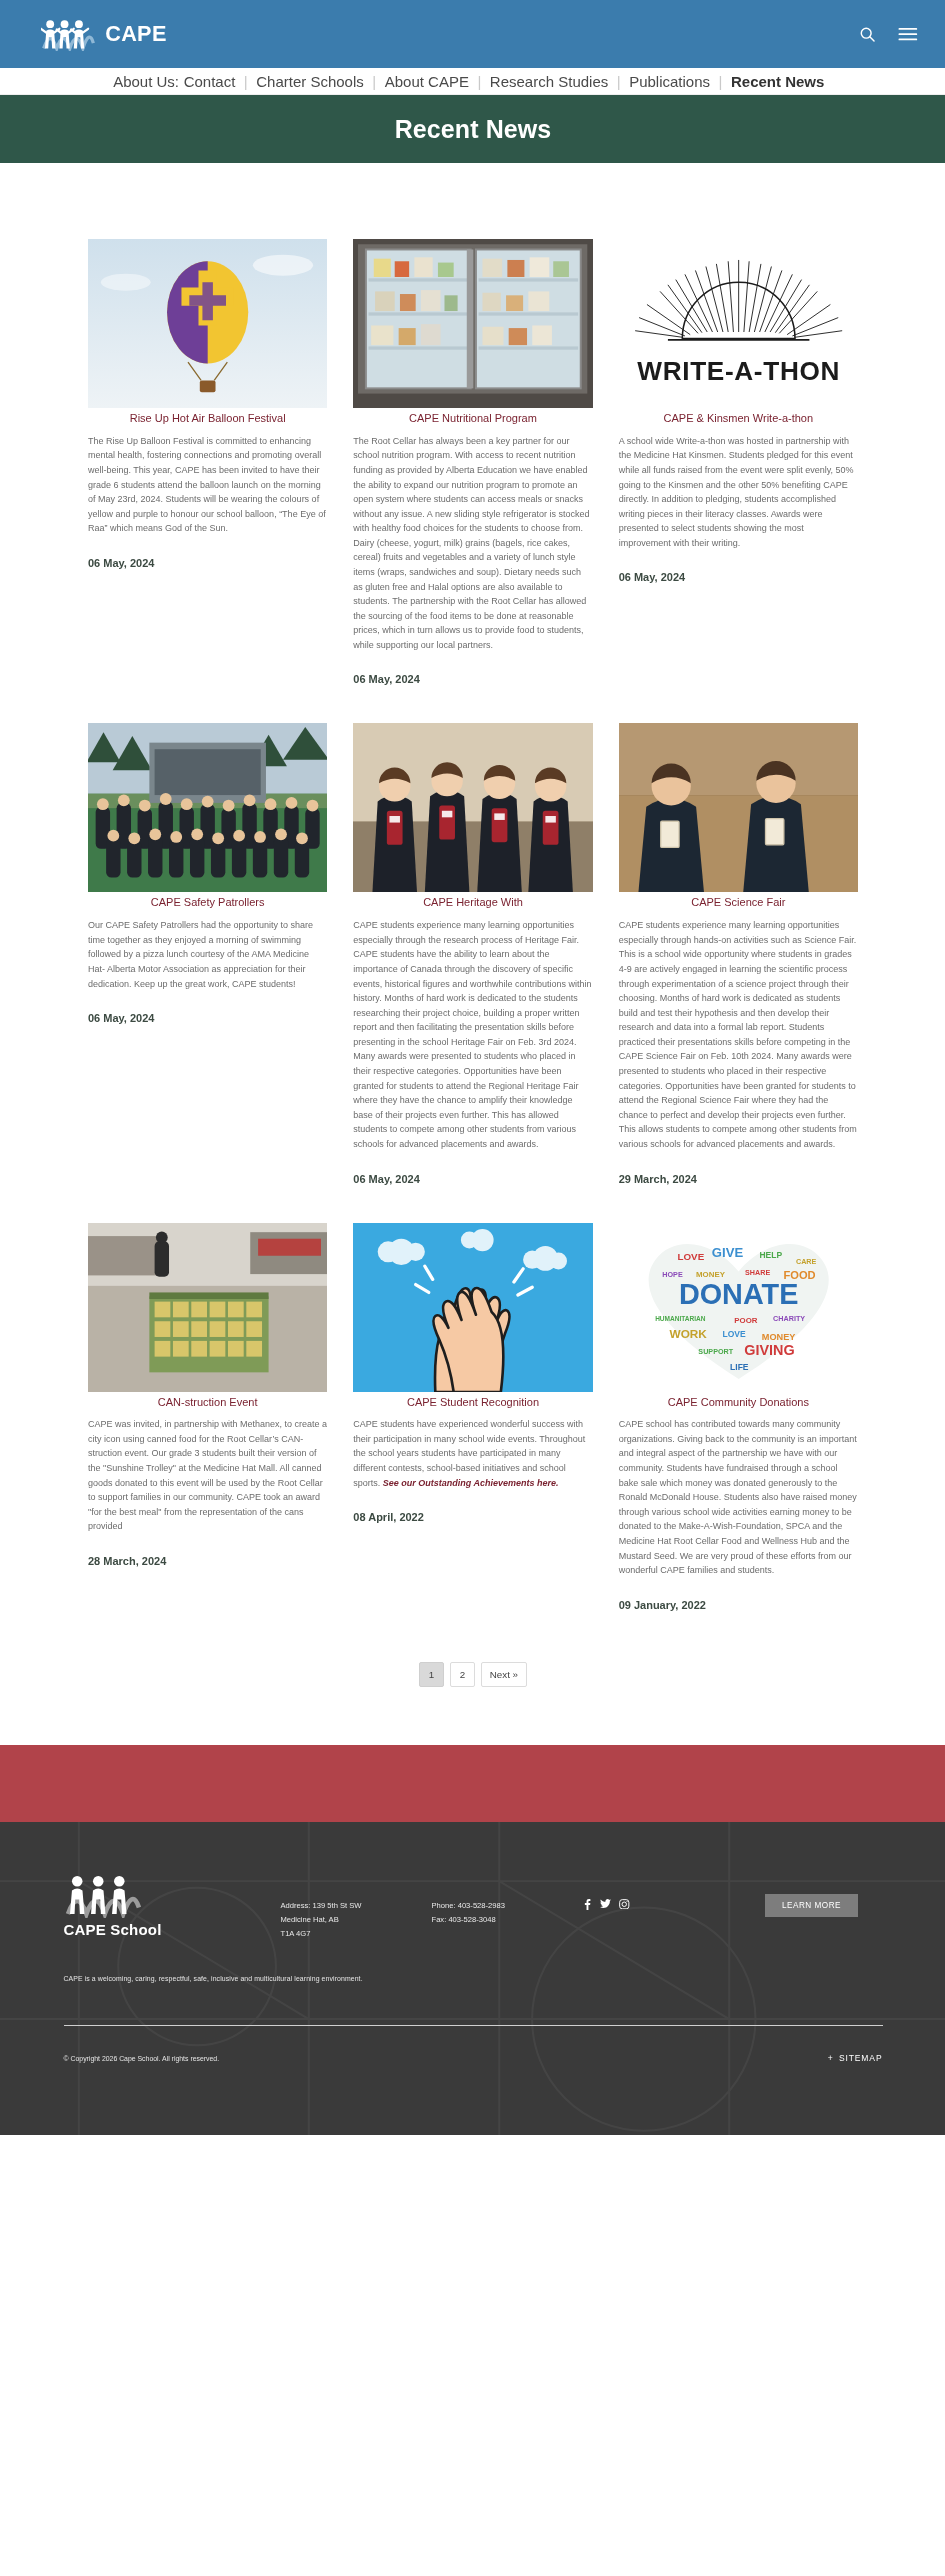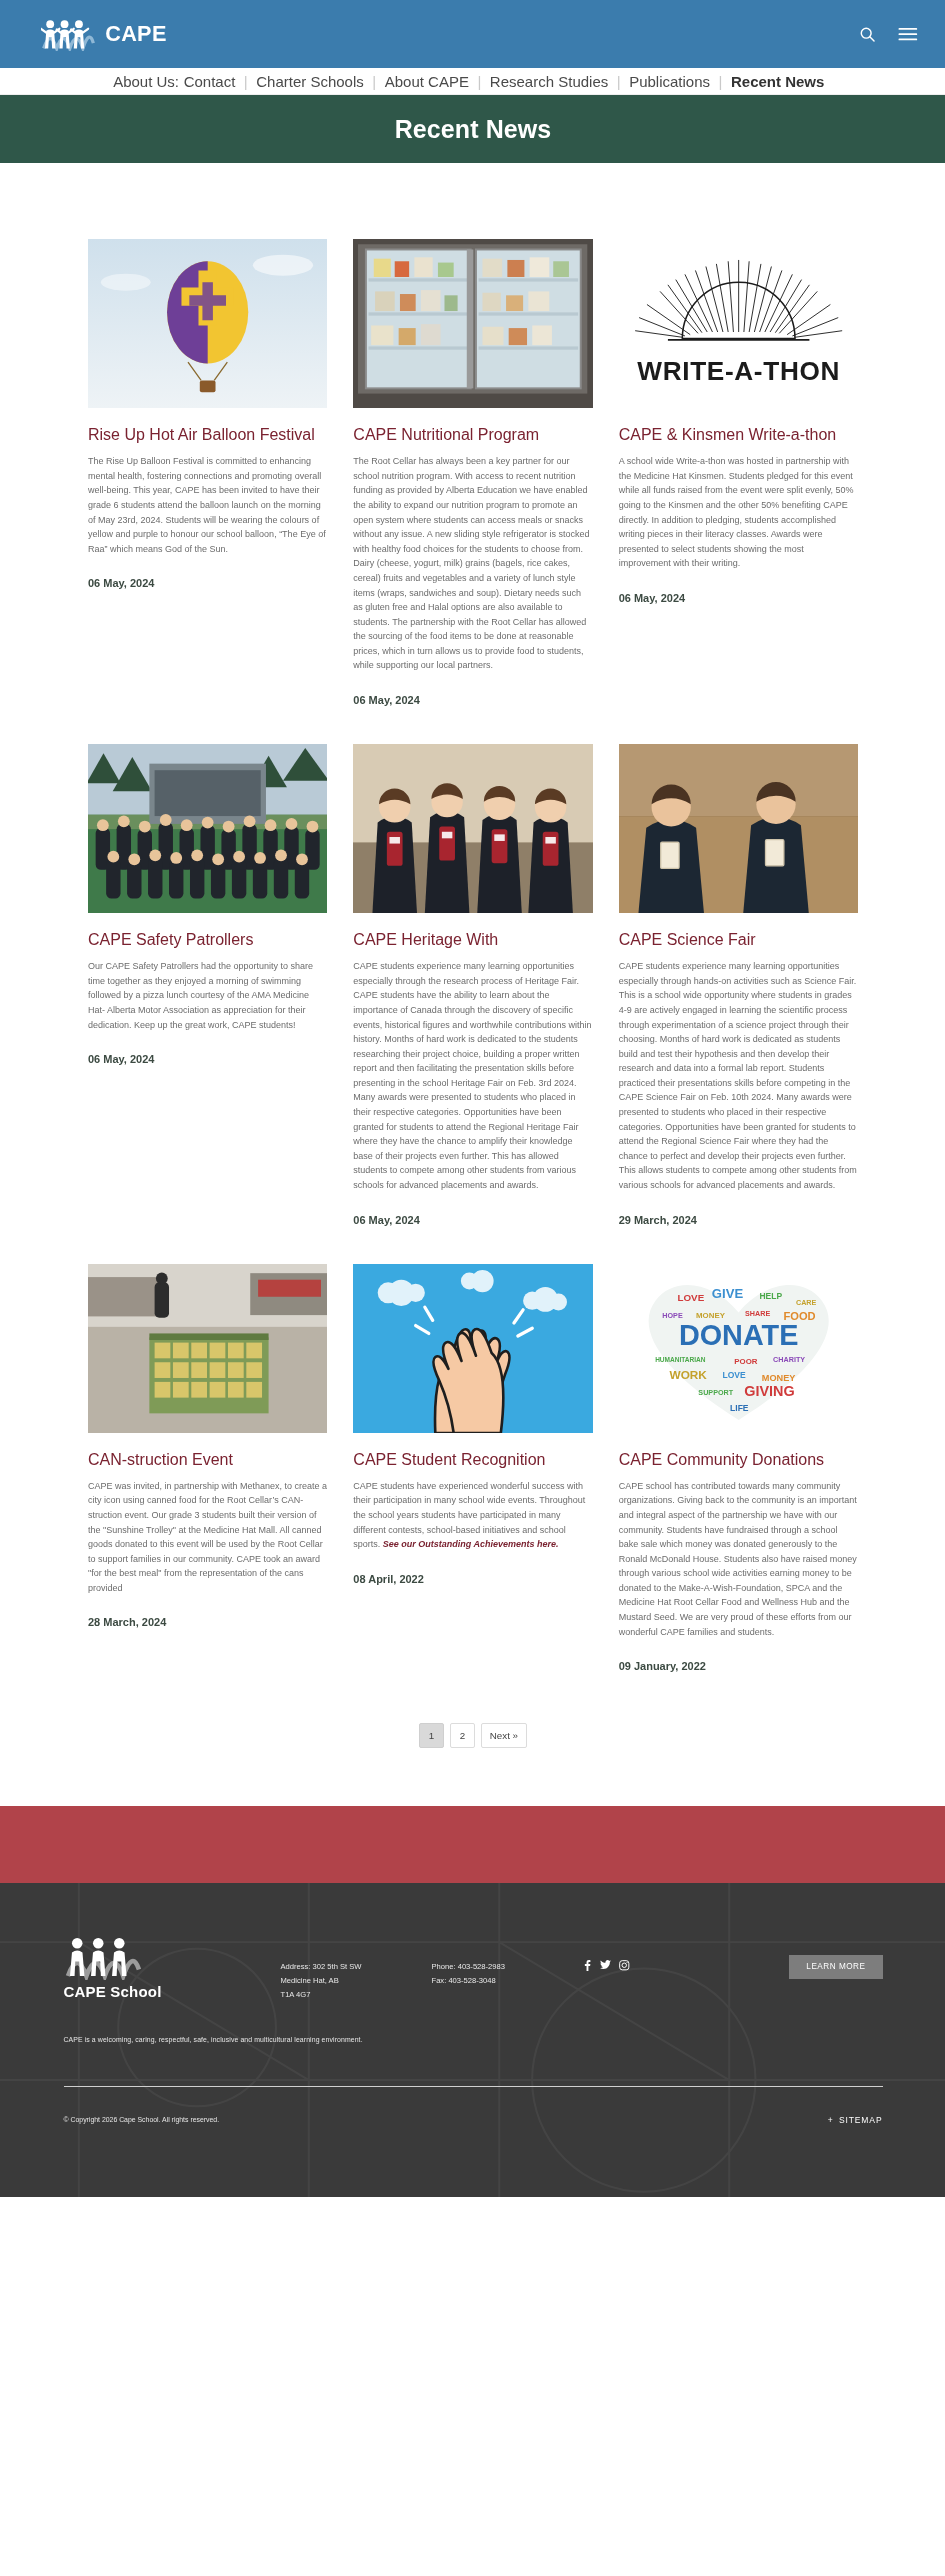--- a/index.html
+++ b/index.html
@@ -82,26 +82,27 @@
     width: 100%;
     height: 169px;
     overflow: hidden;
     display: block;
     background: #e6e6e6;
     cursor: pointer;
   }
   .card-thumb svg { display: block; width: 100%; height: 100%; }
   .card-title {
     display: block;
-    margin-top: 17px;
-    font-size: 16px;
+    margin-top: 3px;
+    font-size: 11px;
     color: #7a2230;
     text-decoration: none;
     cursor: pointer;
     line-height: 1.3;
+    text-align: center;
   }
   .card-body {
     margin-top: 8.5px;
     font-size: 9px;
     line-height: 1.62;
     color: #6c6c6c;
     text-align: left;
   }
   .card-link {
     color: #7a2230;
@@ -180,21 +181,21 @@
   .footer-addr-col { width: 151px; padding-top: 38px; }
   .footer-phone-col { width: 151px; padding-top: 38px; }
   .footer-line {
     color: #e9e9e9;
     font-size: 7.6px;
     line-height: 1.85;
     white-space: nowrap;
   }
   .footer-social-col { width: 158px; padding-top: 38px; display: flex; gap: 8.5px; align-items: flex-start; }
   .social-ico { cursor: pointer; line-height: 0; display: block; }
-  .footer-cta-col { flex: 1; display: flex; justify-content: flex-end; padding-top: 33px; }
+  .footer-cta-col { flex: 1; display: flex; justify-content: center; padding-top: 33px; }
   .learn-more-btn {
     background: #7d7d7d;
     color: #fff;
     border: none;
     font-family: "Liberation Sans", sans-serif;
     font-size: 8.2px;
     letter-spacing: 0.5px;
     padding: 7.2px 17px;
     cursor: pointer;
   }
@@ -712,21 +713,21 @@
               <path d="M12 28 q8 -6 16 0 l3 36 h-7 l-1 -22 h-6 l-1 22 h-7z"></path>
               <path d="M44 28 q8 -6 16 0 l3 36 h-7 l-1 -22 h-6 l-1 22 h-7z"></path>
               <path d="M76 28 q8 -6 16 0 l3 36 h-7 l-1 -22 h-6 l-1 22 h-7z"></path>
             </g>
           </svg>
         </span>
         <div class="footer-logo-name">CAPE School</div>
       </div>
 
       <div class="footer-addr-col">
-        <div class="footer-line">Address: 302 5th St SW</div>
+        <div class="footer-line">Address: 139 5th St SW</div>
         <div class="footer-line">Medicine Hat, AB</div>
         <div class="footer-line">T1A 4G7</div>
       </div>
 
       <div class="footer-phone-col">
         <div class="footer-line">Phone: 403-528-2983</div>
         <div class="footer-line">Fax: 403-528-3048</div>
       </div>
 
       <div class="footer-social-col">

